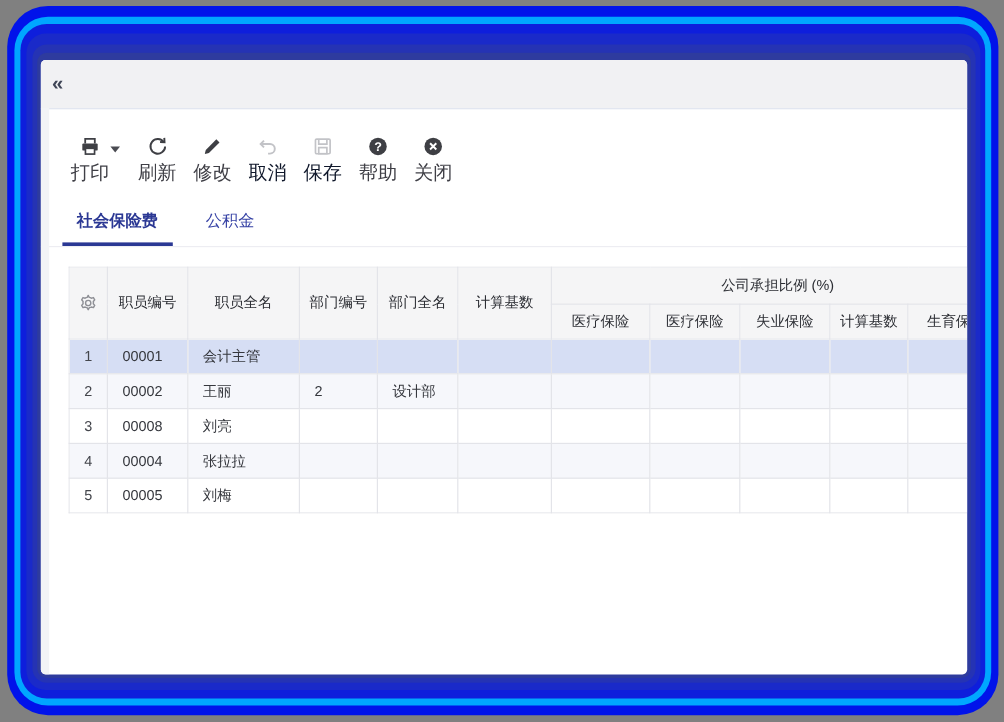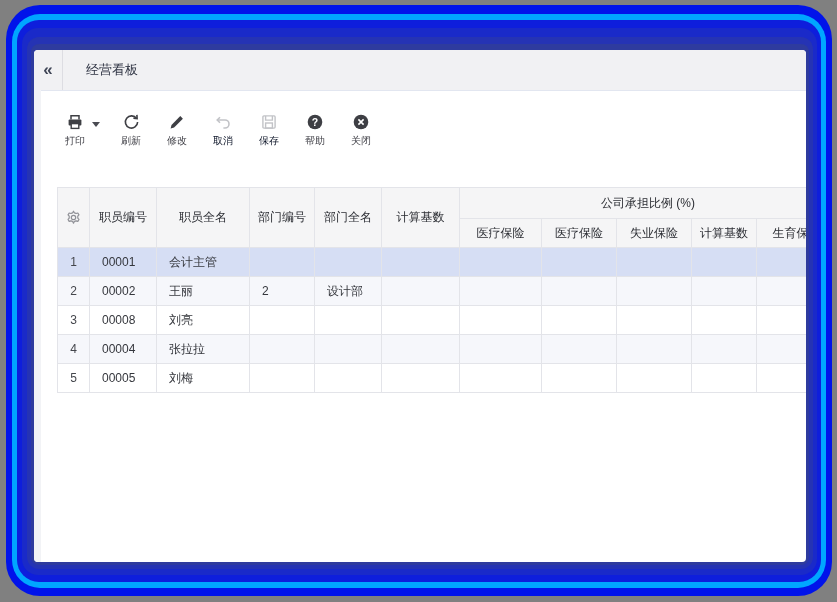--- a/index.html
+++ b/index.html
@@ -23,21 +23,21 @@
   .collapse-btn{width:28px;display:flex;align-items:center;justify-content:center;
     color:#3f4556;font-size:17px;font-weight:bold;cursor:pointer;}
   .tab{display:flex;align-items:center;padding:0 23px;font-size:13px;color:#2c3140;
     border-left:1px solid #dddde2;cursor:pointer;white-space:nowrap;}
   .tab.active{background:#ffffff;box-shadow:inset 0 -3px 0 #1f35bb;padding-right:14px;}
   .tab .close-x{margin-left:14px;color:#9aa0ab;font-size:14px;line-height:1;}
 
   
   .toolbar{display:flex;align-items:flex-start;padding:22px 0 14px 18px;height:44px;}
   .tbtn{display:flex;flex-direction:column;align-items:center;gap:3px;width:46px;cursor:pointer;}
-  .tbtn .lab{font-size:10px;color:#3f3f46;}
+  .tbtn .lab{font-size:16px;color:#3f3f46;}
   .tbtn.disabled{cursor:default;}
   .tbtn.disabled .lab{color:#0f172a;}
   .caret-btn{display:flex;align-items:center;height:22px;margin:0 8px 0 -6px;cursor:pointer;}
   .caret{width:0;height:0;border-left:4px solid transparent;border-right:4px solid transparent;border-top:5px solid #4a4b52;}
 
   
   .subtabs{display:flex;padding-left:18px;border-bottom:1px solid #ededf2;}
   .subtab{padding:4px 12px 9px 12px;margin-right:16px;font-size:13.5px;color:#3642a5;
     border-bottom:3px solid transparent;cursor:pointer;}
   .subtab.active{color:#2b3894;font-weight:bold;border-bottom-color:#2b3894;}
@@ -64,23 +64,20 @@
   <div class="frame2">
    <div class="frame3">
     <div class="frame4">
      <div class="frame5">
       <div class="content">
 
         <div class="tabbar">
           <div class="collapse-btn">
             <span>«</span>
           </div>
-          <div class="tab">
-            <span>经营看板</span>
-          </div>
         </div>
 
         <div class="toolbar">
           <div class="tbtn">
             <svg width="18" height="18" viewBox="0 0 18 18">
               <path d="M5 6.5V2.8h8v3.7" stroke="#3e3f44" stroke-width="1.5" fill="none"></path>
               <rect x="2.6" y="6.5" width="12.8" height="6" rx="1" fill="#3e3f44"></rect>
               <rect x="5.2" y="10.6" width="7.6" height="4.8" fill="#ffffff" stroke="#3e3f44" stroke-width="1.4"></rect>
             </svg>
             <span class="lab">打印</span>
@@ -125,20 +122,28 @@
           </div>
           <div class="tbtn">
             <svg width="18" height="18" viewBox="0 0 18 18">
               <circle cx="9" cy="9" r="7.3" fill="#3e3f44"></circle>
               <path d="M6.4 6.4l5.2 5.2M11.6 6.4l-5.2 5.2" stroke="#ffffff" stroke-width="1.6"></path>
             </svg>
             <span class="lab">关闭</span>
           </div>
         </div>
 
+        <div class="subtabs">
+          <div class="subtab active">
+            <span>社会保险费</span>
+          </div>
+          <div class="subtab">
+            <span>公积金</span>
+          </div>
+        </div>
 
         <div class="table-clip">
           <table>
             <colgroup>
               <col style="width:32px">
                       <col style="width:67px">
                       <col style="width:93px">
               <col style="width:65px">
                       <col style="width:67px">
                       <col style="width:78px">

